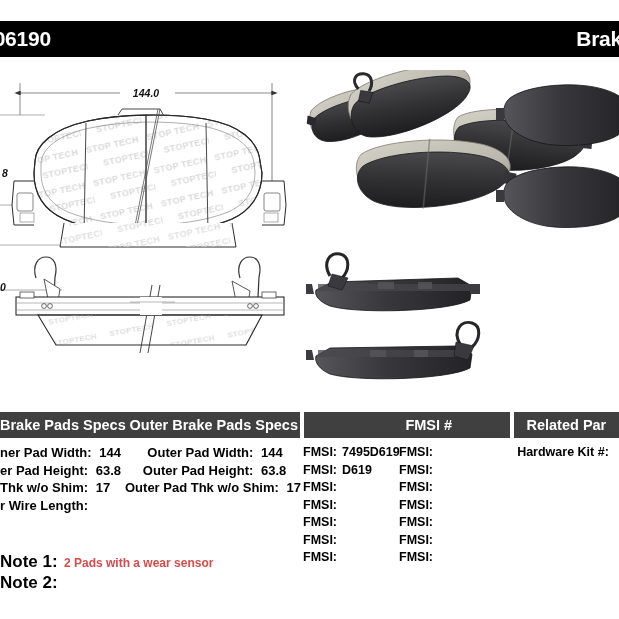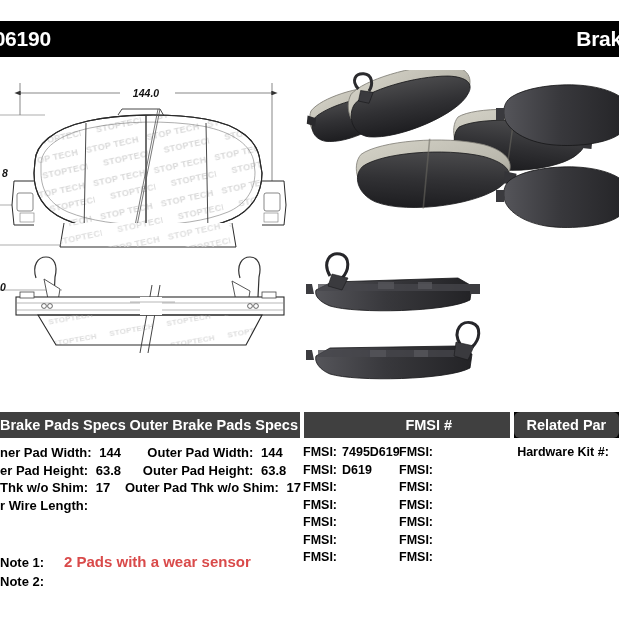--- a/index.html
+++ b/index.html
@@ -94,21 +94,21 @@
   }
   .th-sep {
     width: 4px;
     background: #ffffff;
     height: 26px;
     flex: 0 0 4px;
   }
   .th-inner  { flex: 0 0 121px; justify-content: flex-end; padding-right: 2px; }
   .th-outer  { flex: 0 0 172px; }
   .th-fmsi   { flex: 0 0 206px; padding-left: 44px; }
-  .th-related{ flex: 1 1 auto;  justify-content: center; border-radius: 6px; }
+  .th-related{ flex: 1 1 auto;  justify-content: center; }
 
   .table-body {
     position: relative;
     height: 115px;
   }
 
   .col-inner {
     position: absolute;
     left: 0;
     top: 6px;
@@ -180,28 +180,28 @@
     top: 552px;
     width: 400px;
   }
   .note-row {
     display: flex;
     align-items: baseline;
     line-height: 19px;
     white-space: nowrap;
   }
   .note-label {
-    font-size: 13px;
+    font-size: 17px;
     font-weight: bold;
     width: 57px;
-    text-align: left;
+    text-align: center;
     margin-right: 7px;
   }
   .note-text {
-    font-size: 15px;
+    font-size: 12px;
     font-weight: bold;
   }
   .note-red { color: #d94a4a; }
 </style>
 </head>
 <body>
 
 <div class="header-bar">
   <span class="header-part-number">.06190</span>
   <span class="header-title">Brake P</span>

